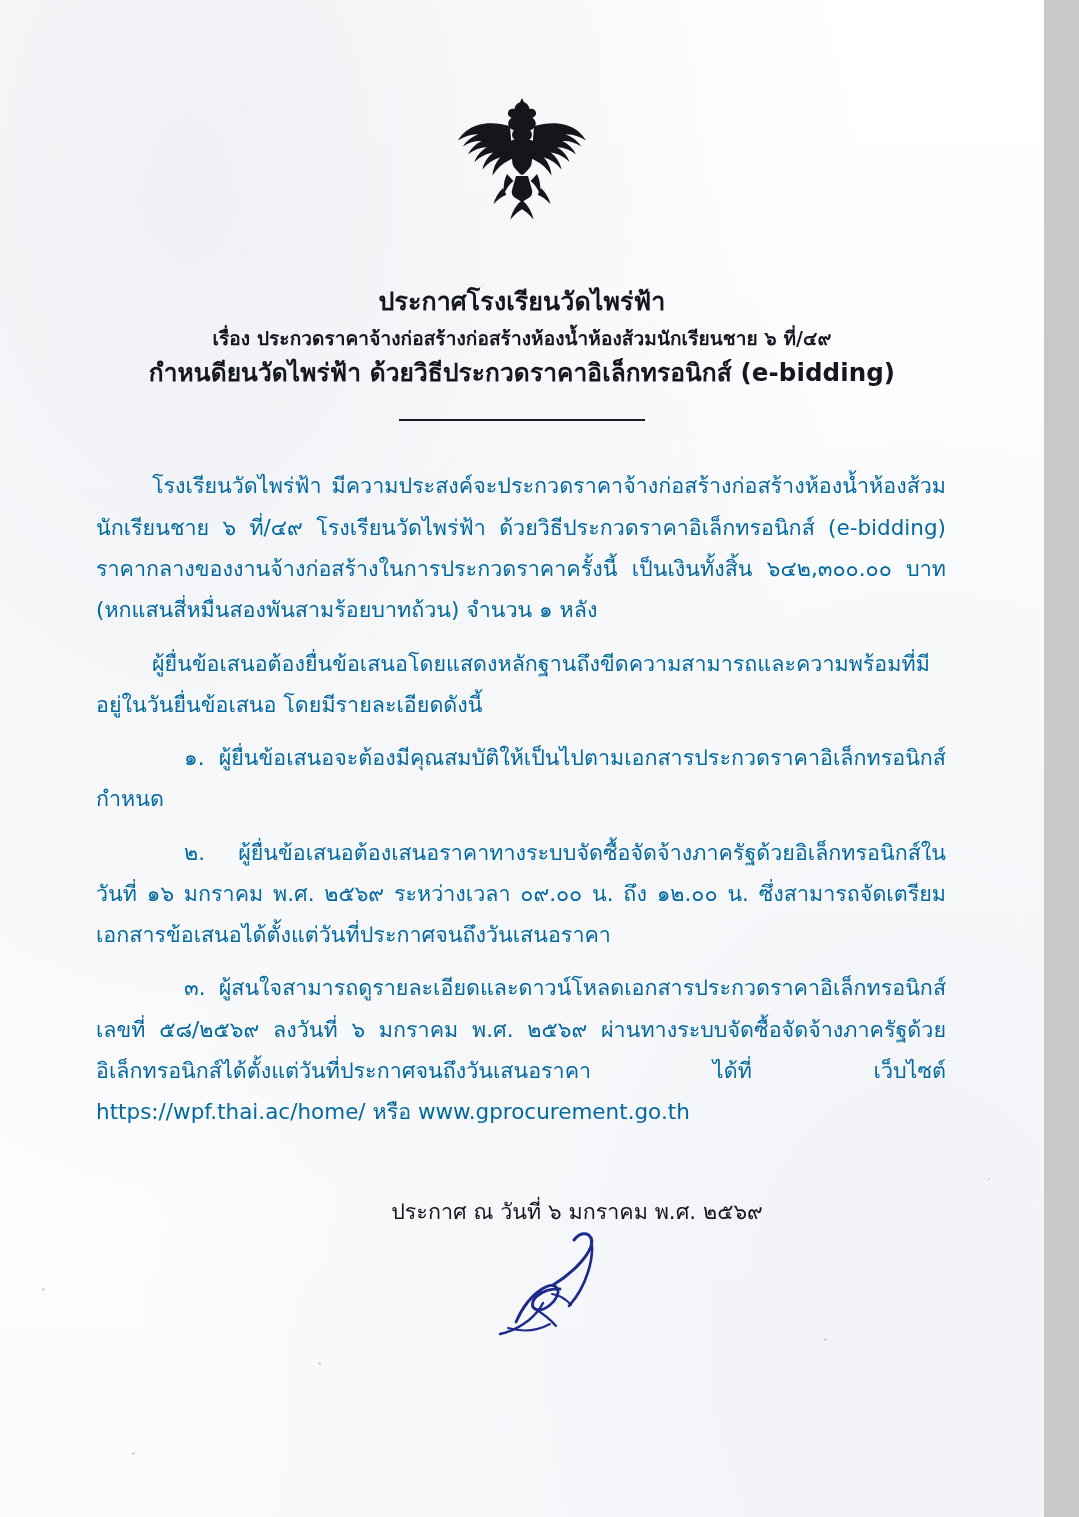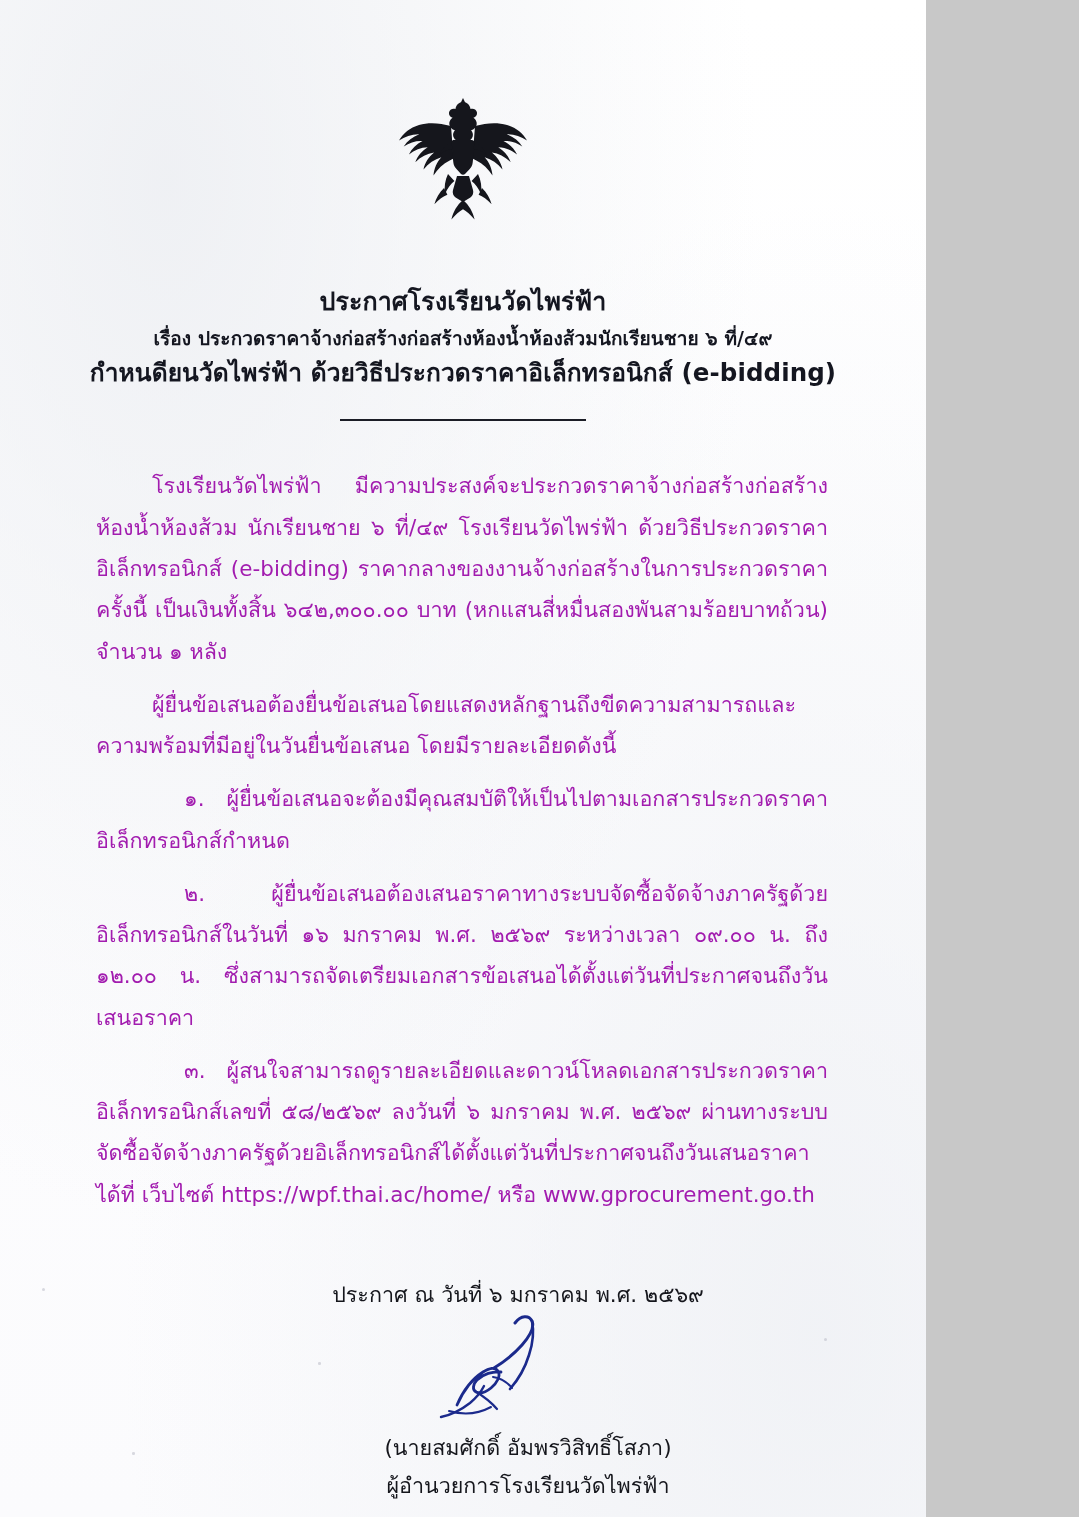--- a/index.html
+++ b/index.html
@@ -2,21 +2,21 @@
 <html lang="th"><head>
 <meta charset="utf-8">
 <style>
   html, body {
     margin: 0;
     padding: 0;
     background: #c8c8c8;
   }
   .page {
     position: relative;
-    width: 926px;
+    width: 1044px;
     height: 1517px;
     background: #ffffff;
     overflow: hidden;
     font-family: "DejaVu Sans", "Liberation Sans", sans-serif;
     color: #15161c;
     box-sizing: border-box;
   }
   
   .page::before {
     content: "";
@@ -71,21 +71,21 @@
     background: #1b1d26;
   }
 
   
   .body {
     margin: 44px 98px 0 96px;
     font-size: 21.5px;
     line-height: 1.92;
     text-align: justify;
     text-justify: inter-word;
-    color: #a21caf;
+    color: #0369a1;
   }
   .para {
     margin: 0 0 0 0;
     text-indent: 0;
   }
   .para + .para { margin-top: 12px; }
   .ind { display: inline-block; width: 56px; }
   .ind-wide { display: inline-block; width: 88px; }
   .url { white-space: nowrap; }
 
@@ -206,19 +206,15 @@
           <path d="M113 8c2 10 1 22-3 34-4 13-11 25-19 34" stroke-width="2.6"></path>
           <path d="M38 92c6-14 15-26 26-33 6-4 12-5 15-1 3 5-1 12-7 17-5 4-11 6-15 4-4-2-3-8 1-12 6-6 16-9 24-8" stroke-width="2.8"></path>
           <path d="M22 104c10-2 20-7 29-14 6-5 11-11 14-17" stroke-width="2.4"></path>
           <path d="M56 78c8 5 16 11 22 18" stroke-width="2.2"></path>
           <path d="M74 64c7 1 14 5 19 11" stroke-width="2"></path>
           <path d="M30 98c14 4 29 3 42-4" stroke-width="2"></path>
         </g>
       </svg>
     </div>
 
-    <div class="sign-name">
-      <span class="l">(นายสมศักดิ์ อัมพรวิสิทธิ์โสภา)</span>
-      <span class="l">ผู้อำนวยการโรงเรียนวัดไพร่ฟ้า</span>
-    </div>
 
   </div>
 </div>
 
 </body></html>

